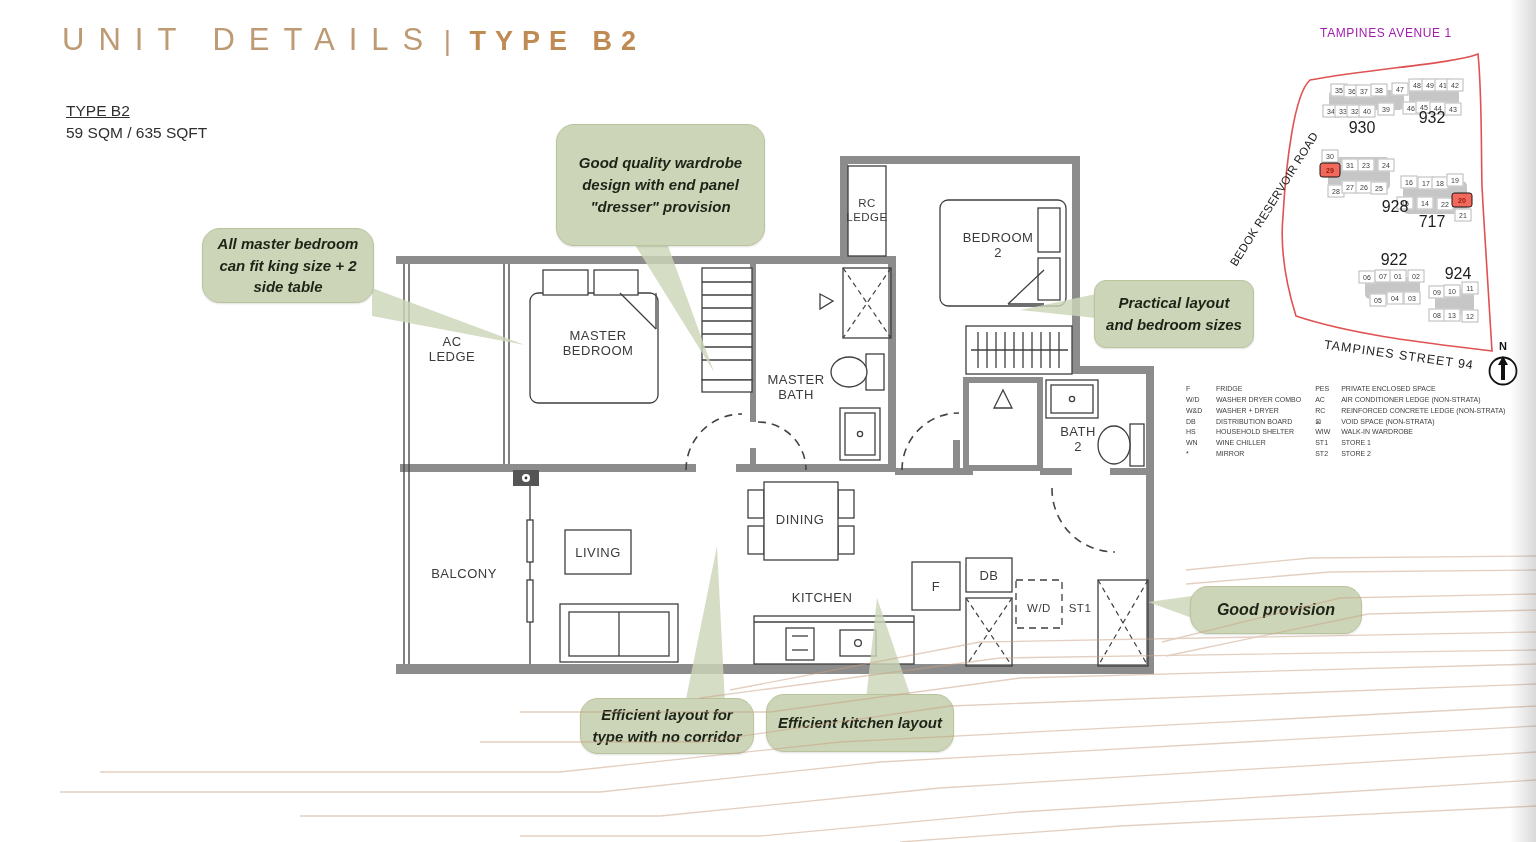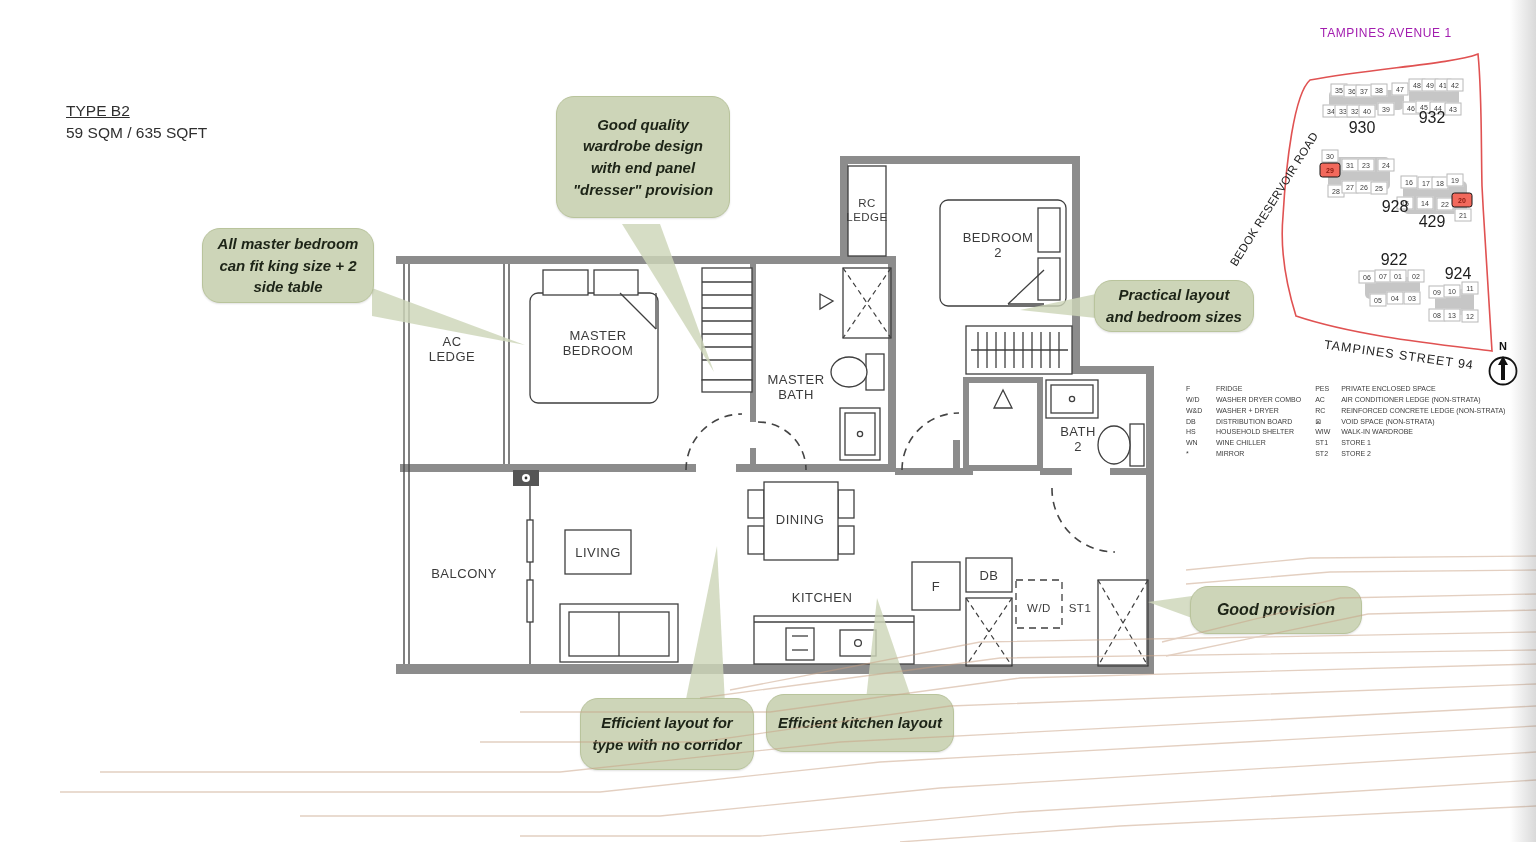--- a/index.html
+++ b/index.html
@@ -14,24 +14,24 @@
   #unit-info{position:absolute;left:66px;top:100px;z-index:5;color:#2f2f2f;font-size:15.5px;line-height:1.42;}
   #unit-type{text-decoration:underline;}
   #unit-blocks{margin-top:22px;}
   
   .callout{position:absolute;z-index:5;background:#cdd5b8;border:1px solid #b9c49c;
            border-radius:18px;display:flex;align-items:center;justify-content:center;
            text-align:center;font-style:italic;font-weight:600;font-size:15px;color:#1d2417;
            line-height:1.45;padding:8px 10px;box-sizing:border-box;
            box-shadow:0 1px 2px rgba(0,0,0,.12);}
   #co-master{left:202px;top:228px;width:172px;height:75px;}
-  #co-wardrobe{left:556px;top:96px;width:174px;height:122px;}
-  #co-practical{left:1094px;top:280px;width:160px;height:52px;}
+  #co-wardrobe{left:556px;top:124px;width:209px;height:122px;}
+  #co-practical{left:1094px;top:280px;width:160px;height:68px;border-radius:12px;}
   #co-store{left:1190px;top:586px;width:172px;height:48px;font-size:16px;}
-  #co-corridor{left:580px;top:698px;width:174px;height:72px;}
+  #co-corridor{left:580px;top:698px;width:174px;height:56px;}
   #co-kitchen{left:766px;top:694px;width:188px;height:58px;}
   #tails{position:absolute;left:0;top:0;z-index:4;}
   
   #floorplan{position:absolute;left:388px;top:152px;z-index:3;}
   .wall{fill:#8c8c8c;}
   .thin{stroke:#4a4a4a;stroke-width:1.4;fill:none;}
   .fx{stroke:#3f3f3f;stroke-width:1.3;fill:#ffffff;}
   .fxn{stroke:#3f3f3f;stroke-width:1.3;fill:none;}
   .door{stroke:#444;stroke-width:1.6;fill:none;stroke-dasharray:8 6;}
   .xd{stroke:#3f3f3f;stroke-width:1.2;fill:none;stroke-dasharray:5 4;}
@@ -84,20 +84,25 @@
       <polyline points="520,712 770,712 1020,678 1536,664"></polyline>
       <polyline points="480,742 700,742 950,706 1536,684"></polyline>
       <polyline points="100,772 560,772 840,742 1536,706"></polyline>
       <polyline points="60,792 600,792 880,762 1536,726"></polyline>
       <polyline points="300,816 660,816 940,788 1536,752"></polyline>
       <polyline points="520,836 760,836 1020,812 1536,780"></polyline>
       <polyline points="900,842 1120,826 1536,806"></polyline>
     </g>
   </svg>
 
+  <div id="header">
+    <span id="title-left">UNIT DETAILS</span>
+    <span id="title-div">|</span>
+    <span id="title-right">TYPE B2</span>
+  </div>
 
   <div id="unit-info">
     <div id="unit-type">TYPE B2</div>
     <div id="unit-area">59 SQM / 635 SQFT</div>
   </div>
 
   <svg id="tails" width="1536" height="842">
     <g fill="#cdd5b8" fill-opacity="0.82" stroke="none">
       <polygon points="372,288 372,316 525,345"></polygon>
       <polygon points="622,224 660,224 714,372"></polygon>
@@ -330,21 +335,21 @@
         <div class="blob" style="left: 167px; top: 163px; width: 64px; height: 33px;"></div>
         <div class="unit" style="left: 173px; top: 164px;">16</div>
         <div class="unit" style="left: 190px; top: 165px;">17</div>
         <div class="unit" style="left: 204px; top: 165px;">18</div>
         <div class="unit" style="left: 219px; top: 162px;">19</div>
         <div class="unit hl" style="left: 226px; top: 182px;">20</div>
         <div class="unit" style="left: 169px; top: 185px;">15</div>
         <div class="unit" style="left: 189px; top: 185px;">14</div>
         <div class="unit" style="left: 209px; top: 186px;">22</div>
         <div class="unit" style="left: 227px; top: 197px;">21</div>
-        <div class="blk-label" style="left: 196px; top: 204px;">429</div>
+        <div class="blk-label" style="left: 196px; top: 204px;">717</div>
         <div class="blob" style="left: 129px; top: 259px; width: 55px; height: 22px;"></div>
         <div class="unit" style="left: 131px; top: 259px;">06</div>
         <div class="unit" style="left: 147px; top: 258px;">07</div>
         <div class="unit" style="left: 162px; top: 258px;">01</div>
         <div class="unit" style="left: 180px; top: 258px;">02</div>
         <div class="unit" style="left: 142px; top: 282px;">05</div>
         <div class="unit" style="left: 159px; top: 280px;">04</div>
         <div class="unit" style="left: 176px; top: 280px;">03</div>
         <div class="blk-label" style="left: 158px; top: 242px;">922</div>
         <div class="blob" style="left: 199px; top: 271px; width: 39px; height: 26px;"></div>

